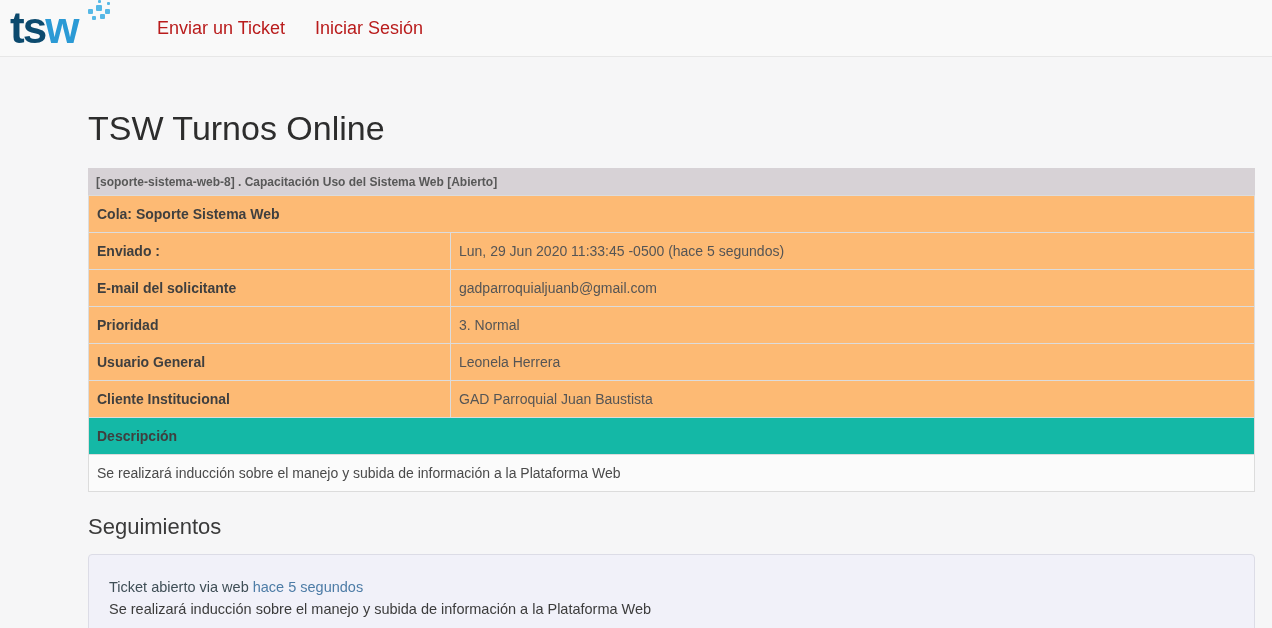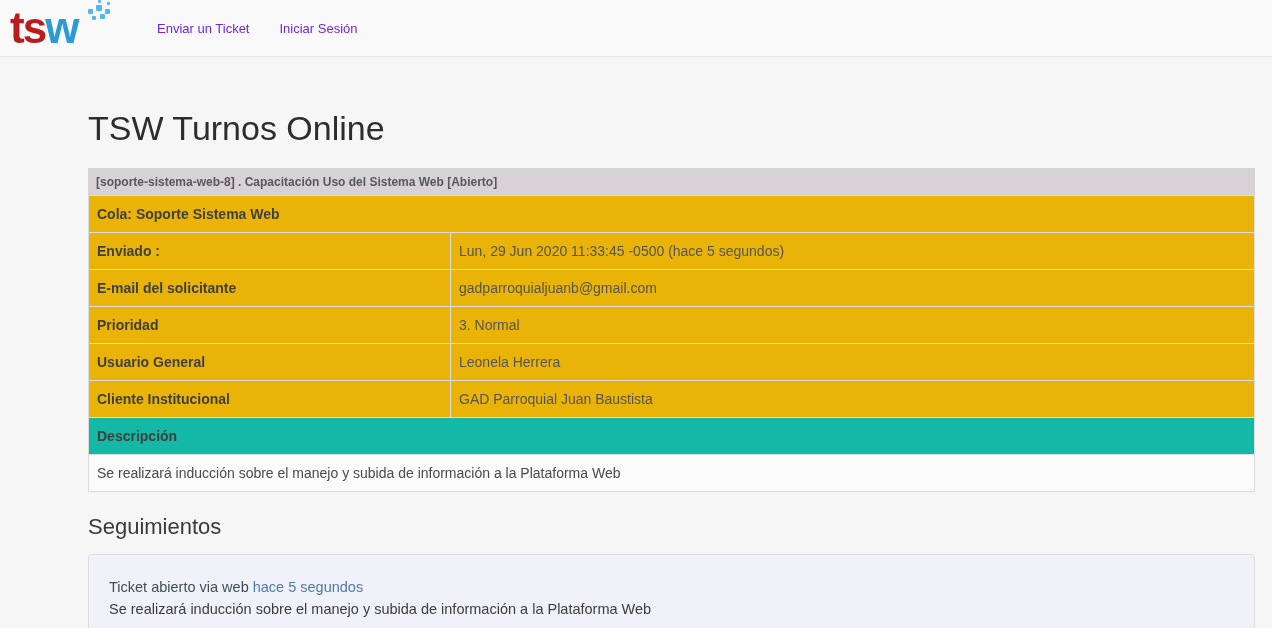--- a/index.html
+++ b/index.html
@@ -27,38 +27,38 @@
     display: flex;
     align-items: center;
     cursor: pointer;
   }
   .logo .word {
     font-size: 44px;
     font-weight: bold;
     letter-spacing: -2px;
     line-height: 50px;
   }
-  .logo .dark  { color: #b91c1c; }
+  .logo .dark  { color: #0c4a6e; }
   .logo .light { color: #2b9ad5; }
   .logo .dot {
     position: absolute;
     background: #56b8e6;
     border-radius: 1px;
   }
   .dot1 { left: 78px; top:  9px; width: 5px; height: 5px; }
   .dot2 { left: 86px; top:  5px; width: 6px; height: 6px; background:#7ecaf0; }
   .dot3 { left: 95px; top:  9px; width: 5px; height: 5px; }
   .dot4 { left: 82px; top: 16px; width: 4px; height: 4px; background:#9ad6f2; }
   .dot5 { left: 90px; top: 14px; width: 5px; height: 5px; }
   .dot6 { left: 97px; top:  2px; width: 3px; height: 3px; background:#7ecaf0; }
   .dot7 { left: 88px; top:  0px; width: 3px; height: 3px; }
   .nav-links { display: flex; margin-left: 28px; }
   .nav-link {
-    color: #6d28d9;
-    font-size: 13px;
+    color: #b91c1c;
+    font-size: 18px;
     padding: 10px 15px;
     text-decoration: none;
     cursor: pointer;
     text-align: center;
   }
 
   
   .content {
     width: 1167px;
     margin-left: 88px;
@@ -77,21 +77,21 @@
     font-size: 12px;
     padding: 7px 8px 6px 8px;
   }
   table.ticket-table {
     width: 100%;
     border-collapse: collapse;
     border: 1px solid #dcdcdc;
     font-size: 14px;
   }
   table.ticket-table td {
-    background: #eab308;
+    background: #fdba74;
     border-top: 1px solid #dcdcdc;
     padding: 10px 8px;
     vertical-align: top;
   }
   td.lbl { width: 362px; font-weight: bold; color: #3f3f3f; }
   td.val { color: #555; border-left: 1px solid #dcdcdc; }
   tr.queue-row td {
     font-weight: bold;
     color: #3f3f3f;
     border-top: none;

